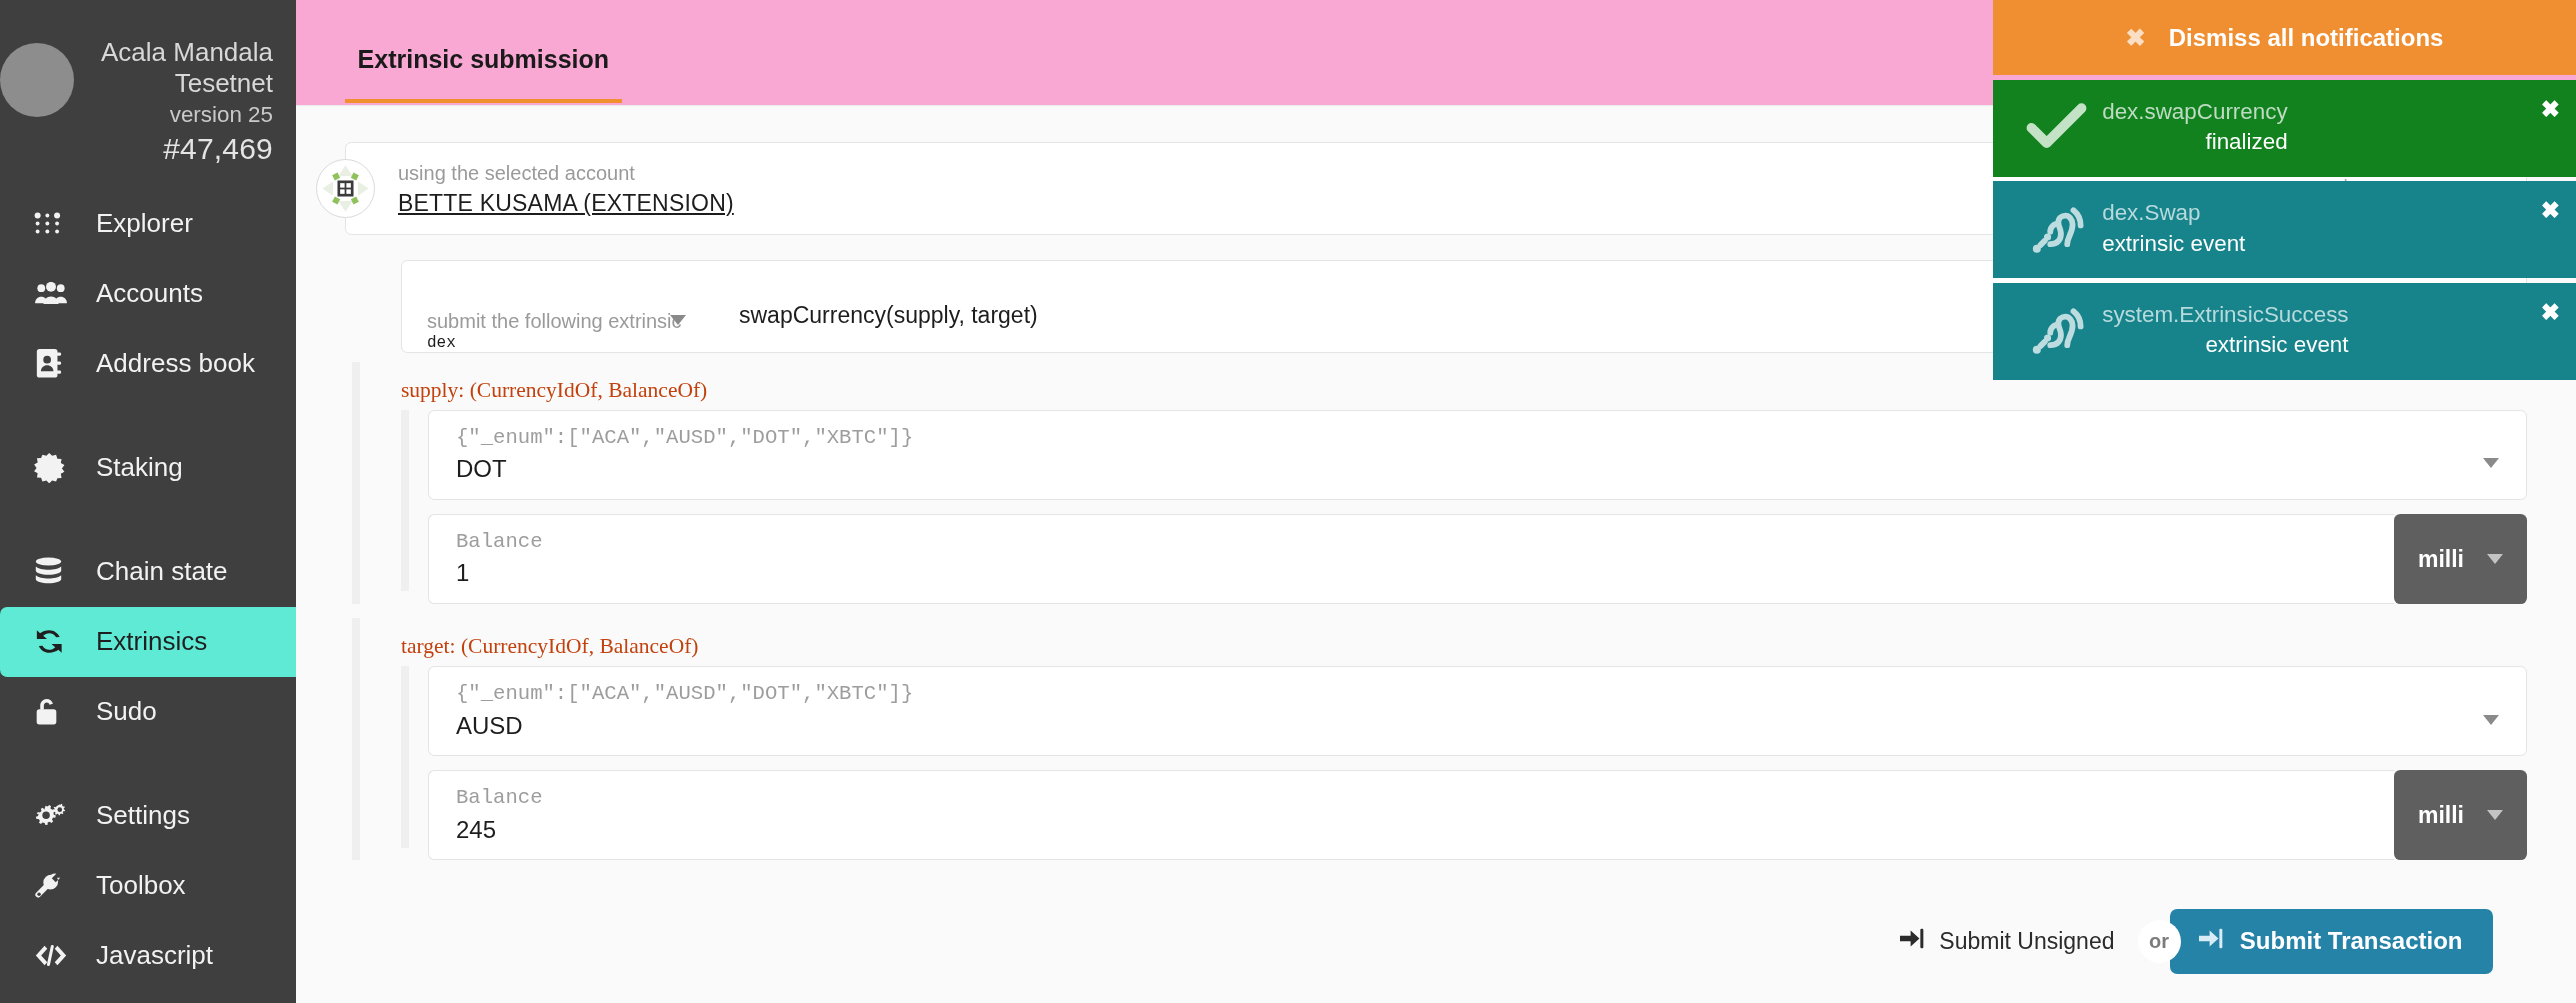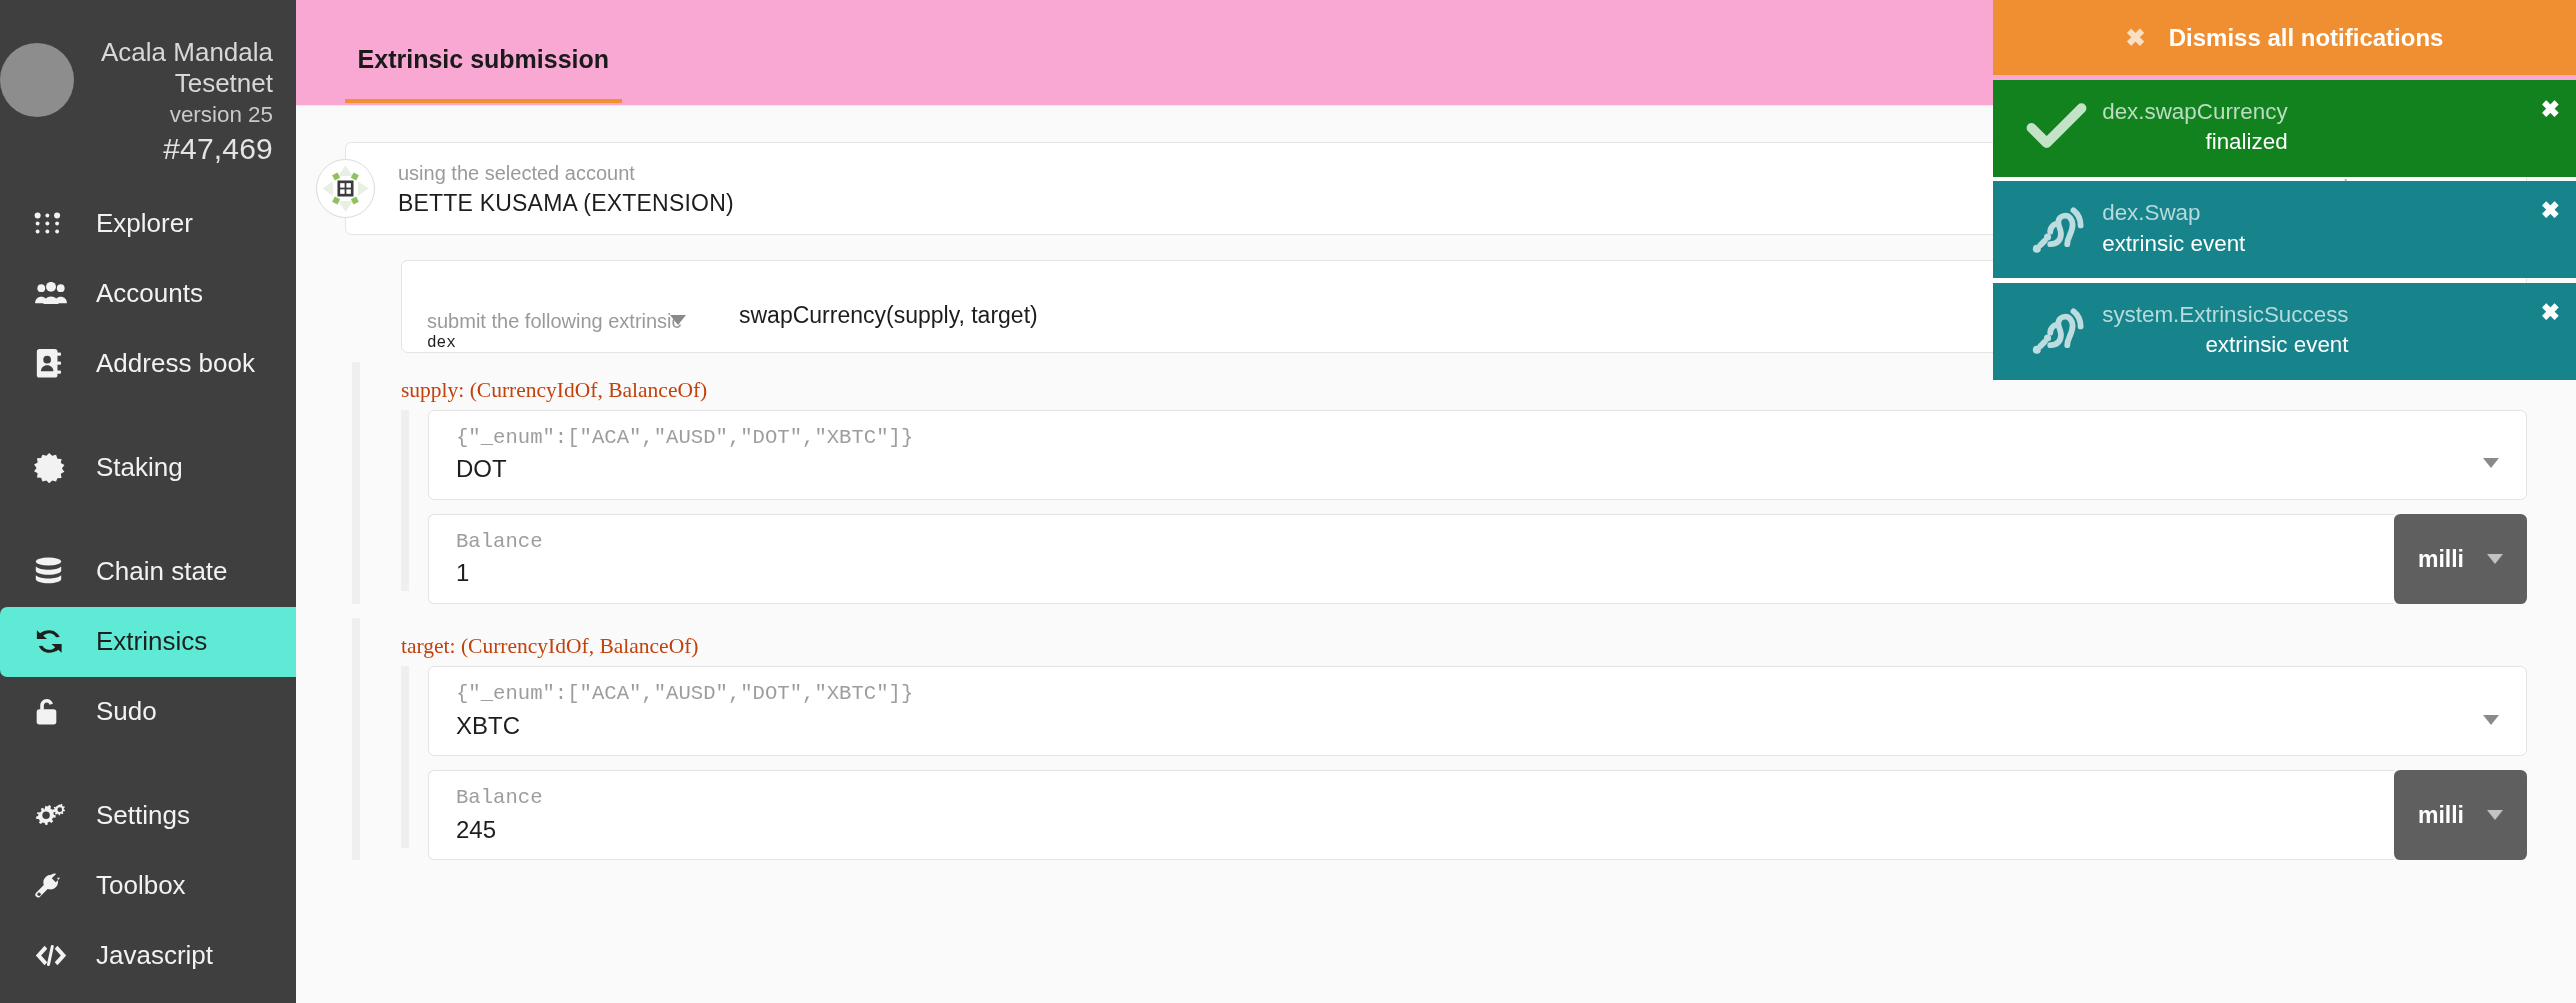--- a/index.html
+++ b/index.html
@@ -115,21 +115,21 @@
     margin-left: -30px;
     flex: 0 0 59px;
     position: relative;
     background: #ffffff;
     border: 0.9px solid #dadada;
     overflow: hidden;
   }
   .identicon svg { display:block; }
   .account-texts { margin-left: 23px; flex: 1; }
   .account-label { font-size: 20px; color: #9a9a9a; line-height: 1.25; }
-  .account-value { font-size: 23px; color: #1d1d1d; margin-top: 4px; letter-spacing: 0.2px; }
+  .account-value { font-size: 23px; color: #1d1d1d; margin-top: 4px; letter-spacing: 0.2px; text-decoration: underline; }
   .account-addr {
     font-family: "Liberation Mono", monospace;
     font-size: 20px;
     color: #b0b0b0;
     white-space: nowrap;
     padding-right: 9px;
   }
 
   
   .extrinsic-row {
@@ -540,37 +540,62 @@
           </div>
         </div>
       </div>
 
       <div class="param-group">
         <div class="param-title">target: (CurrencyIdOf, BalanceOf)</div>
         <div class="param-body">
           <div class="input-wrap">
             <div class="input-box">
               <div class="in-label">{"_enum":["ACA","AUSD","DOT","XBTC"]}</div>
-              <div class="in-value">XBTC</div>
+              <div class="in-value">AUSD</div>
               <span class="caret in-caret"></span>
             </div>
           </div>
           <div class="input-wrap">
             <div class="input-box has-unit">
               <div class="in-label">Balance</div>
               <div class="in-value">245</div>
             </div>
             <div class="unit-btn">
               <span>milli</span>
               <span class="unit-caret"></span>
             </div>
           </div>
         </div>
       </div>
 
+      <div class="submit-row">
+        <div class="btn-unsigned">
+          <span>
+            <svg width="27" height="23" viewBox="0 0 30 26">
+              <g fill="#2b2b2b">
+                <path d="M2 10h12V4l10 9-10 9v-6H2z"></path>
+                <rect x="25" y="2" width="3.4" height="22" rx="1.4"></rect>
+              </g>
+            </svg>
+          </span>
+          <span>Submit Unsigned</span>
+        </div>
+        <div class="or-chip">or</div>
+        <div class="btn-primary">
+          <span>
+            <svg width="27" height="23" viewBox="0 0 30 26">
+              <g fill="#d8ecf5">
+                <path d="M2 10h12V4l10 9-10 9v-6H2z"></path>
+                <rect x="25" y="2" width="3.4" height="22" rx="1.4"></rect>
+              </g>
+            </svg>
+          </span>
+          <span>Submit Transaction</span>
+        </div>
+      </div>
 
     </div>
 
     <div class="notif-stack">
 
       <div class="notif-dismiss">
         <span class="x-glyph">✖</span>
         <span>Dismiss all notifications</span>
       </div>
 

